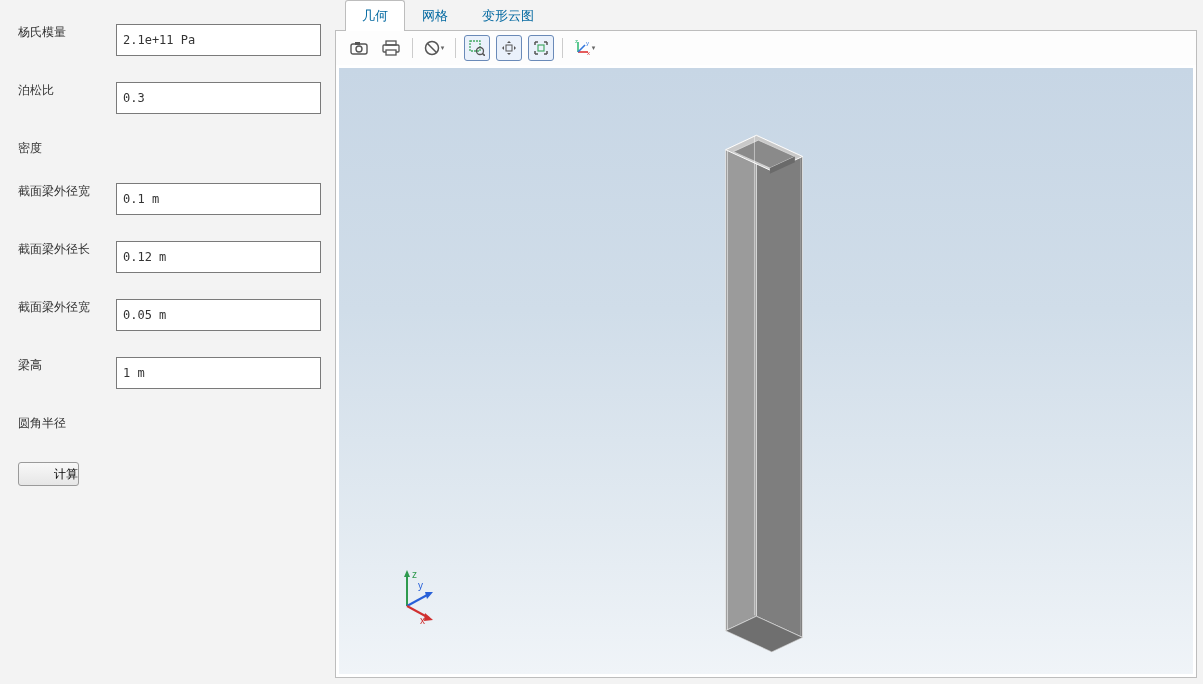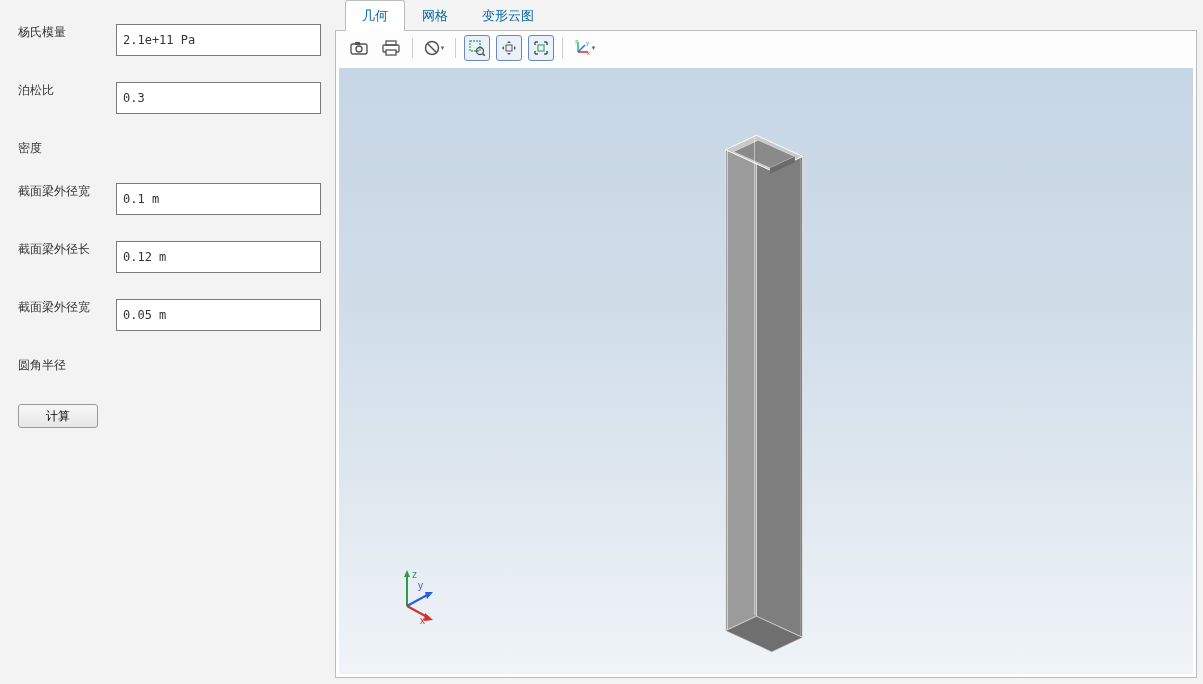--- a/index.html
+++ b/index.html
@@ -37,28 +37,29 @@
     flex: 1;
     height: 32px;
     border: 1px solid #7a7a7a;
     background: #fff;
     padding: 2px 6px;
     font-family: "SimSun", monospace;
     font-size: 12px;
     color: #333;
   }
   .compute-btn {
-    width: 80px;
+    width: 61px;
     height: 24px;
     margin-top: 4px;
     background: linear-gradient(#f8f8f8,#e6e6e6);
     border: 1px solid #9a9a9a;
     border-radius: 3px;
     font-size: 12px;
     cursor: pointer;
+    text-align: right;
   }
   
   .right-area {
     flex: 1;
     display: flex;
     flex-direction: column;
     padding: 0 6px 6px 0;
   }
   .tabs {
     display: flex;
@@ -170,20 +171,24 @@
       <input class="form-input" value="0.12 m" style="">
     </div>
 
 
     <div class="form-row">
       <div class="form-label">截面梁外径宽</div>
       <input class="form-input" value="0.05 m" style="">
     </div>
 
 
+    <div class="form-row">
+      <div class="form-label">梁高</div>
+      <input class="form-input" value="1 m" style="">
+    </div>
 
     <div class="form-row">
       <div class="form-label">圆角半径</div>
     </div>
 
     <button class="compute-btn">计算</button>
   </div>
 
   <div class="right-area">
 

